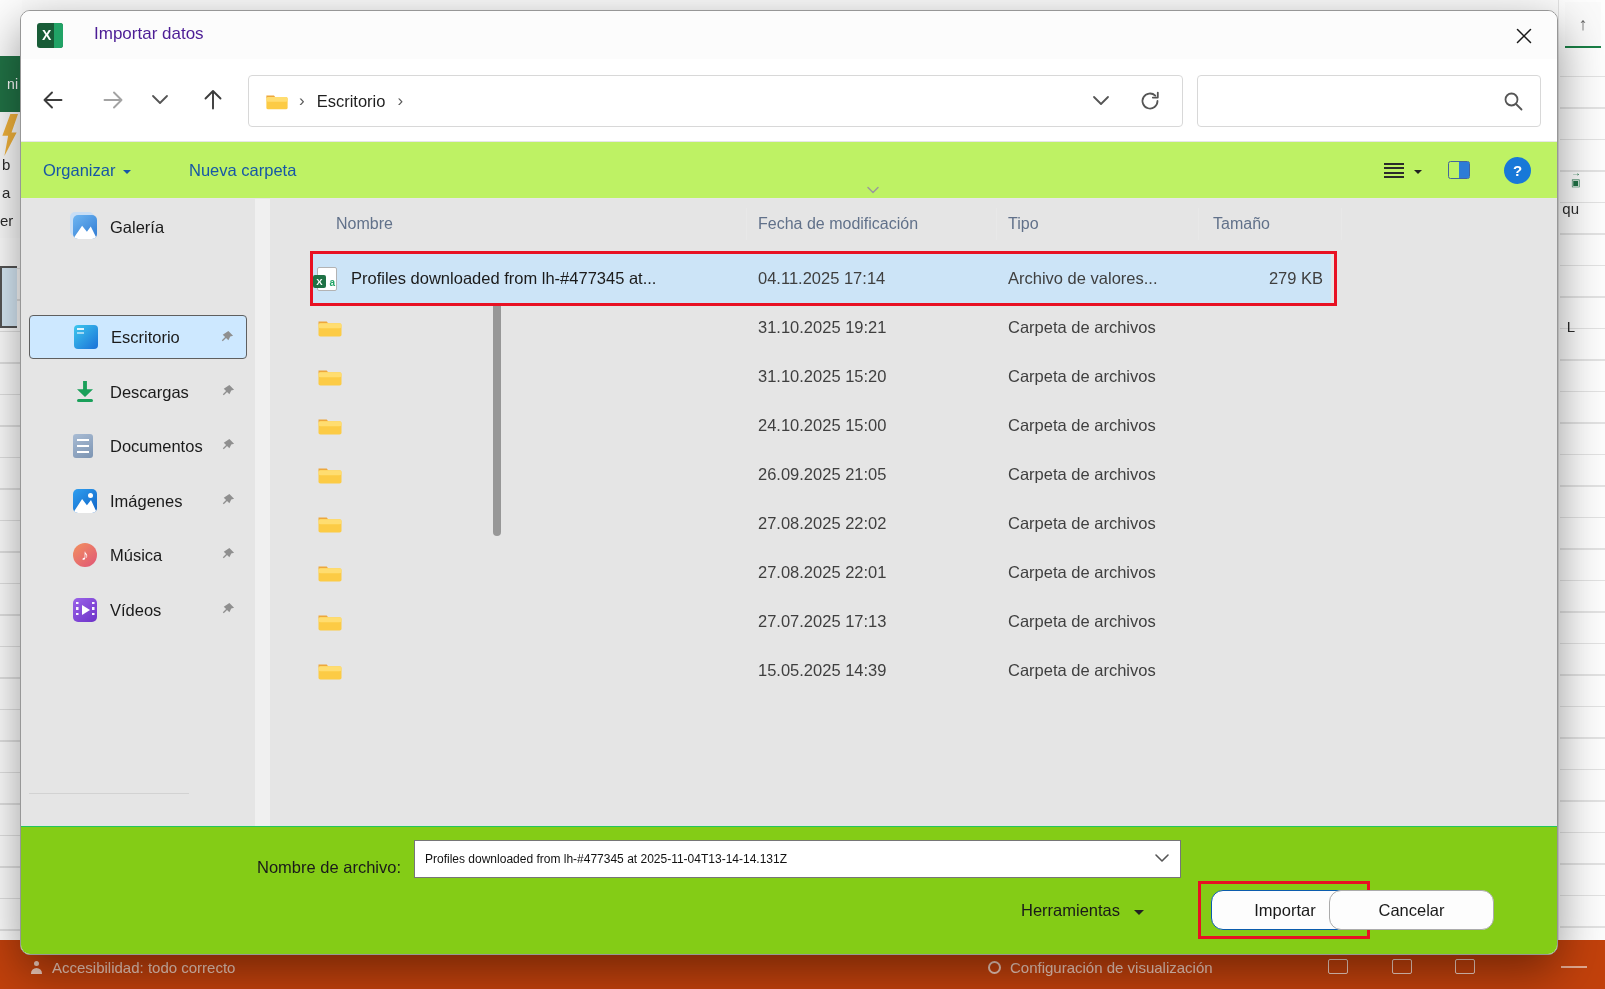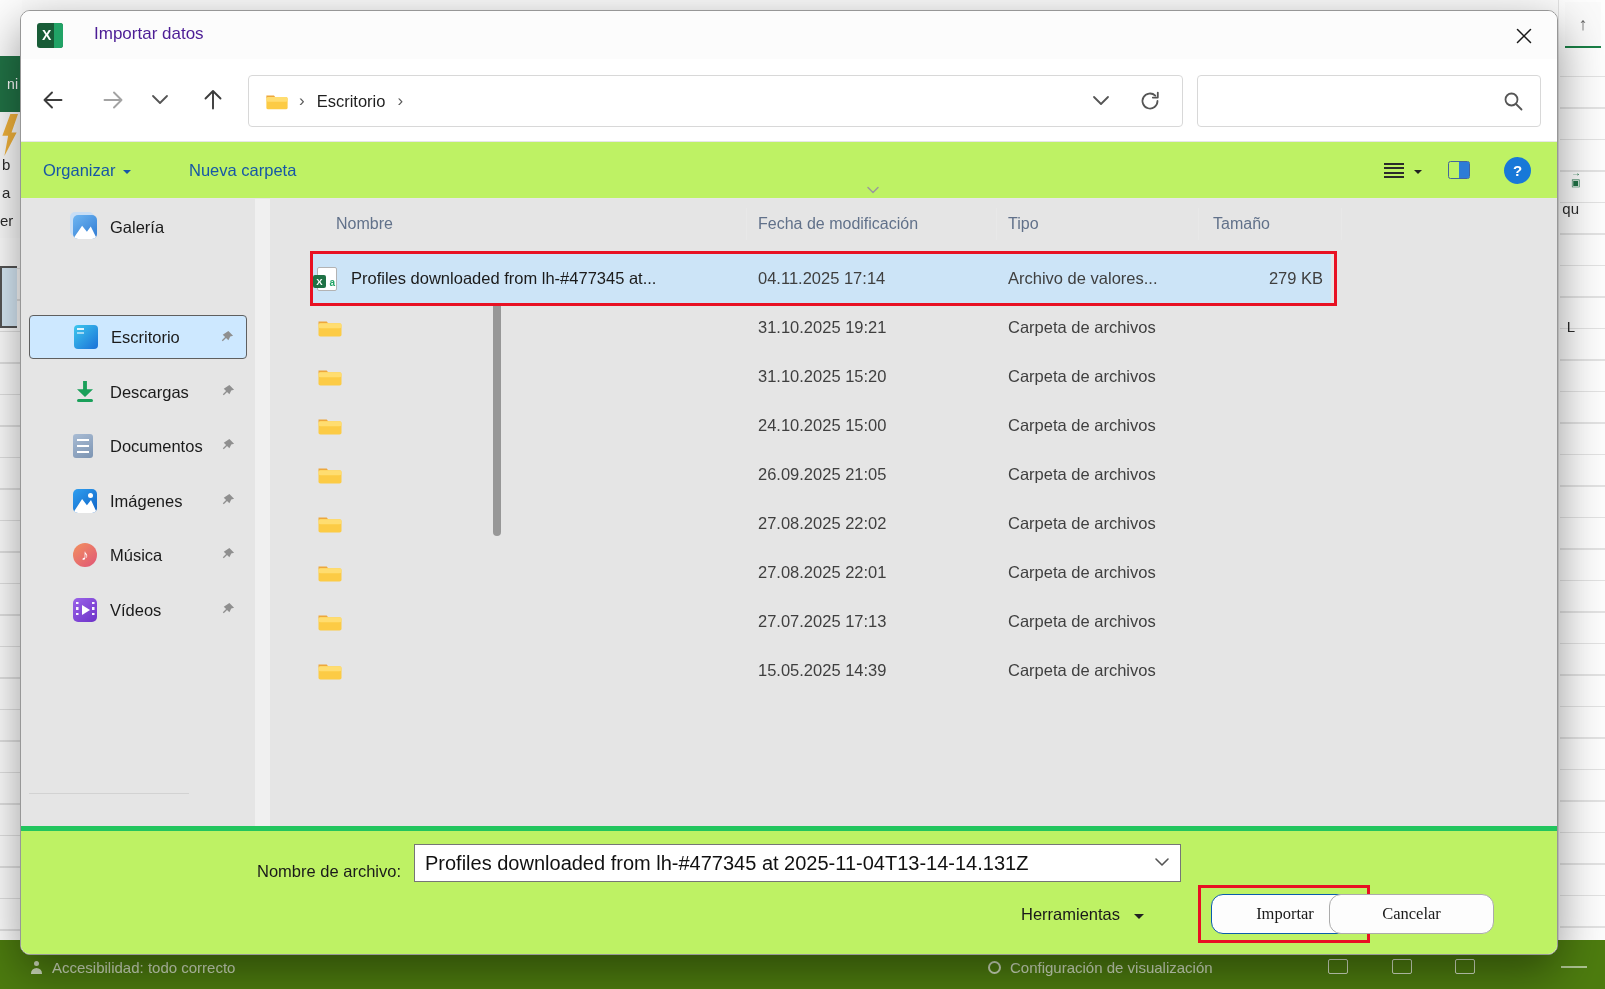--- a/index.html
+++ b/index.html
@@ -16,21 +16,21 @@
     clip-path:polygon(55% 0,100% 0,62% 44%,92% 44%,20% 100%,42% 52%,8% 52%)}
   .bg-frag{position:absolute;color:#2b2b2b;font-size:15px}
   .bg-cell-sel{position:absolute;left:0;top:266px;width:17px;height:62px;background:#d9ebf8;
     border:2px solid #565656;border-right:none;box-sizing:border-box}
   .bg-right{position:absolute;right:0;top:0;width:46px;height:989px;background:#fdfdfd;border-left:1px solid #e2e2e2}
   .bg-right-grid{position:absolute;right:0;top:46px;width:45px;height:894px;
     background:repeating-linear-gradient(to bottom,transparent 0 30px,#e3e3e3 30px 31.5px)}
   .bg-tr-cell{position:absolute;right:4px;top:2px;width:36px;height:44px;border-bottom:2px solid #1a7f46;
     color:#666;font-size:18px;display:flex;align-items:center;justify-content:center;background:#fafafa}
   .bg-mini-green{position:absolute;right:24px;top:168px;color:#1e7145;font-size:10px;line-height:10px}
-  .bg-statusbar{position:absolute;left:0;bottom:0;width:1605px;height:49px;background:#4d7c0f}
+  .bg-statusbar{position:absolute;left:0;bottom:0;width:1605px;height:49px;background:#c2410c}
   .sb-text{position:absolute;bottom:13px;color:rgba(255,255,255,.72);font-size:15px;white-space:nowrap}
   .sb-person{position:absolute;left:30px;bottom:15px;width:13px;height:13px}
   .sb-person::before{content:"";position:absolute;left:4px;top:0;width:5px;height:5px;border-radius:50%;background:rgba(255,255,255,.72)}
   .sb-person::after{content:"";position:absolute;left:1px;bottom:0;width:11px;height:6px;border-radius:6px 6px 0 0;background:rgba(255,255,255,.72)}
   .sb-gear{position:absolute;left:988px;bottom:15px;width:13px;height:13px;border-radius:50%;
     border:2px solid rgba(255,255,255,.72);box-sizing:border-box}
   .sb-view{position:absolute;bottom:15px;width:20px;height:15px;border:1.6px solid rgba(255,255,255,.75);border-radius:2px;box-sizing:border-box}
   .sb-zoom-line{position:absolute;right:18px;bottom:21px;width:26px;height:2px;background:rgba(255,255,255,.55)}
 
   
@@ -144,33 +144,33 @@
   .c-name{left:60px;width:390px;overflow:hidden;color:#1b1b1b}
   .c-date{left:467px}
   .c-type{left:717px;width:196px;overflow:hidden}
   .c-size{left:932px;width:100px;justify-content:flex-end}
   .file-csv{width:20px;height:24px;position:relative;background:#fff;border:1.2px solid #b3b3b3;border-radius:2px;box-sizing:border-box}
   .csv-x{position:absolute;left:-5px;bottom:2px;width:13px;height:13px;background:#1f7246;color:#fff;
     font-weight:bold;font-size:9.5px;line-height:13px;text-align:center;border-radius:2px}
   .csv-a{position:absolute;right:1px;bottom:2px;color:#21a366;font-weight:bold;font-size:10px;line-height:10px}
 
   
-  .footer{position:absolute;left:0;top:815px;width:100%;height:130px;background:#bef264;border-top:5px solid #22c55e;box-sizing:border-box}
+  .footer{position:absolute;left:0;top:815px;width:100%;height:130px;background:#84cc16;border-top:1px solid #22c55e;box-sizing:border-box}
   .fn-label{position:absolute;left:180px;top:21px;width:200px;height:38px;line-height:38px;text-align:right;font-size:16.5px;color:#1a1a1a}
   .fn-input{position:absolute;left:393px;top:13px;width:767px;height:38px;box-sizing:border-box;border:1px solid #767676;
-    background:#fff;font-size:20px;font-family:"Liberation Sans",sans-serif;color:#111;padding:0 34px 0 10px}
+    background:#fff;font-size:12px;font-family:"Liberation Sans",sans-serif;color:#111;padding:0 34px 0 10px}
   .fn-chev{position:absolute;left:1132px;top:25px;pointer-events:none}
   .ft-select{position:absolute;left:1188px;top:13px;width:312px;height:38px;box-sizing:border-box;border:1px solid #767676;
     background:#fff;display:flex;align-items:center;padding:0 12px;font-size:16.5px;color:#111;cursor:pointer}
   .ft-select .chev{margin-left:auto}
   .tools-btn{position:absolute;left:1000px;top:63px;height:40px;display:flex;align-items:center;gap:14px;
     font-size:16.5px;color:#1a1a1a;cursor:pointer}
   .btn{position:absolute;top:63px;height:40px;box-sizing:border-box;background:#fdfdfd;border-radius:12px;
     font-size:16.5px;color:#1a1a1a;display:flex;align-items:center;justify-content:center;cursor:pointer;
-    font-family:Liberation Serif, serif}
+    font-family:Liberation Sans, sans-serif}
   .btn-import{left:1190px;width:148px;border:1.5px solid #0b5cad}
   .btn-cancel{left:1308px;width:165px;border:1px solid #ababab}
   .btn-annotation{position:absolute;left:1177px;top:54px;width:172px;height:58px;border:3px solid #e81123;box-sizing:border-box;pointer-events:none}
 
   svg{display:block}
 </style>
 </head>
 <body>
 
 <div class="stage">

